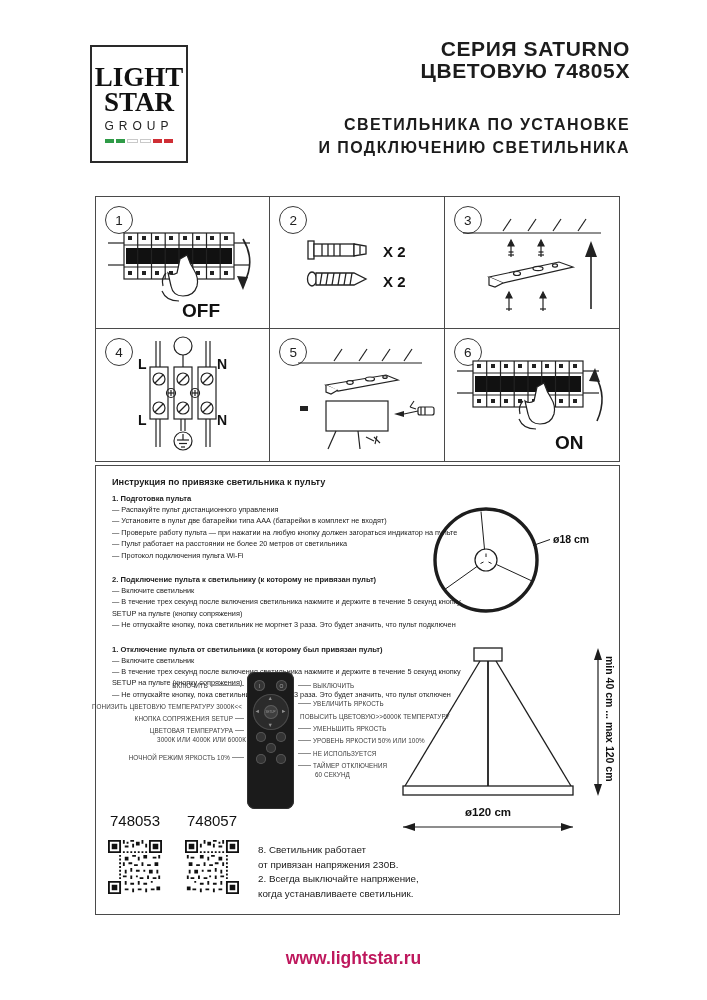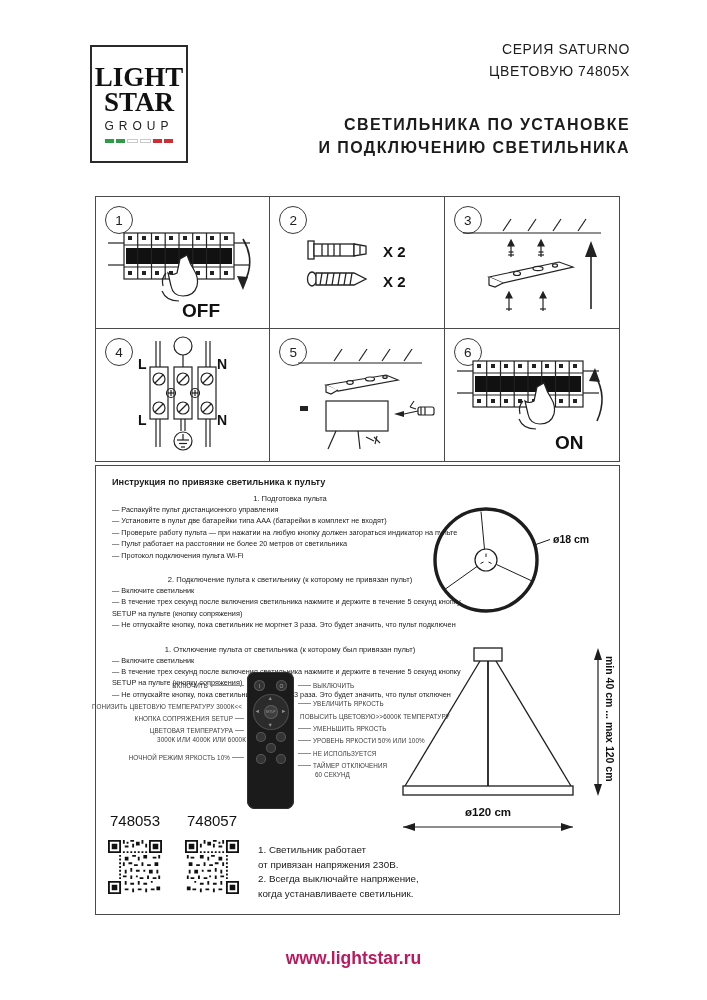--- a/index.html
+++ b/index.html
@@ -10,39 +10,39 @@
             border:2px solid #2a2a2a;display:flex;flex-direction:column;
             align-items:center;justify-content:center;}
   .logo-word{font-family:"Liberation Serif",serif;font-weight:bold;font-size:27px;
              line-height:25px;letter-spacing:0;transform:scaleY(1.05);color:#111;}
   .logo-group{font-size:12px;letter-spacing:5px;margin-top:4px;color:#222;}
   .logo-flag{display:flex;gap:2px;margin-top:6px;}
   .logo-flag span{width:9px;height:4px;display:block;}
   .fg{background:#2f9b47;} .fw{background:#fff;border:1px solid #c9c9c9;height:2px !important;}
   .fr{background:#cf2e35;}
   .hdr-right{position:absolute;right:77px;top:38px;width:420px;text-align:right;}
-  .hdr-series{font-weight:normal;font-size:14px;line-height:22px;letter-spacing:.6px;}
+  .hdr-series{font-weight:bold;font-size:21px;line-height:22px;letter-spacing:.6px;}
   .hdr-title{font-weight:bold;font-size:16px;line-height:23px;letter-spacing:1.4px;margin-top:31px;}
   
   .steps-box{position:absolute;left:95px;top:196px;width:525px;height:266px;
              border:1.6px solid #4a4a4a;box-sizing:border-box;display:grid;
              grid-template-columns:1fr 1fr 1fr;grid-template-rows:1fr 1fr;}
   .step-cell{position:relative;border-right:1.4px solid #4a4a4a;border-bottom:1.4px solid #4a4a4a;}
   .step-cell:nth-child(3n){border-right:none;}
   .step-cell:nth-child(n+4){border-bottom:none;}
   .step-num{position:absolute;left:9px;top:9px;width:26px;height:26px;border:1.3px solid #3a3a3a;
             border-radius:50%;display:flex;align-items:center;justify-content:center;
             font-size:13.5px;color:#222;}
   .step-cell svg{position:absolute;left:0;top:0;}
   
   .info-box{position:absolute;left:95px;top:465px;width:525px;height:450px;
             border:1.6px solid #4a4a4a;box-sizing:border-box;}
   .pairing{position:absolute;left:112px;top:477px;width:356px;}
   .pairing-title{font-weight:bold;font-size:9.2px;margin-bottom:5px;}
-  .pair-head{font-weight:normal;font-size:7.6px;margin-top:7px;margin-bottom:1px;text-align:center;}
+  .pair-head{font-weight:bold;font-size:7.6px;margin-top:7px;margin-bottom:1px;}
   .pair-item{font-size:7.3px;line-height:11.4px;color:#222;}
   
   .remote-body{position:absolute;left:247px;top:672px;width:47px;height:137px;
                background:#1b1b1b;border-radius:8px;box-shadow:inset 0 0 0 1px #303030;}
   .rbtn{position:absolute;border-radius:50%;background:#343434;box-shadow:inset 0 0 0 1px #555;
         display:flex;align-items:center;justify-content:center;color:#a8a8a8;font-size:5px;}
   .dpad{position:absolute;left:5.5px;top:22px;width:36px;height:36px;border-radius:50%;
         background:#2b2b2b;box-shadow:inset 0 0 0 1px #4a4a4a;}
   .dpad .arr{position:absolute;color:#909090;font-size:5.5px;line-height:5.5px;}
   .dpad-center{position:absolute;left:11px;top:11px;width:14px;height:14px;border-radius:50%;
@@ -486,20 +486,20 @@
   <div class="article art1">748053</div>
   <div class="article art2">748057</div>
   <svg class="qr qr1" viewBox="0 0 29 29">
       <use href="#qrsym"></use>
     </svg>
   <svg class="qr qr2" viewBox="0 0 29 29">
       <use href="#qrsym" transform="translate(29 0) scale(-1 1)"></use>
     </svg>
 
   <div class="notes">
-    <div>1. Светильник работает</div>
+    <div>8. Светильник работает</div>
     <div>от привязан напряжения 230В.</div>
     <div>2. Всегда выключайте напряжение,</div>
     <div>когда устанавливаете светильник.</div>
   </div>
 
   <div class="site">www.lightstar.ru</div>
 </div>
 
 </body></html>

